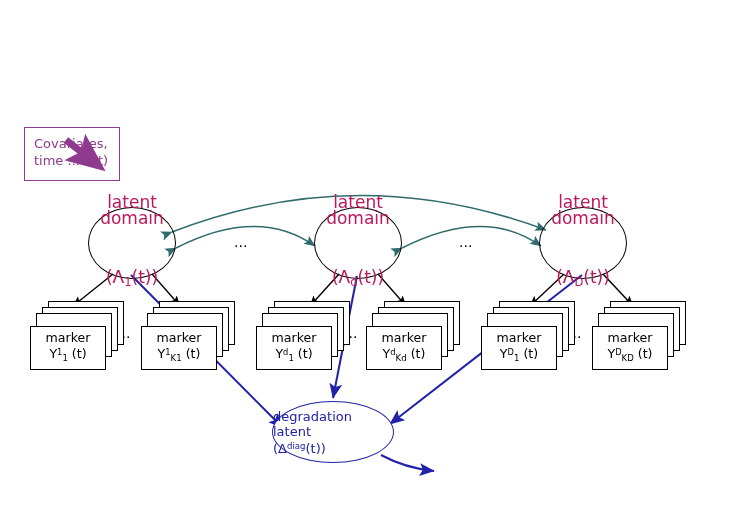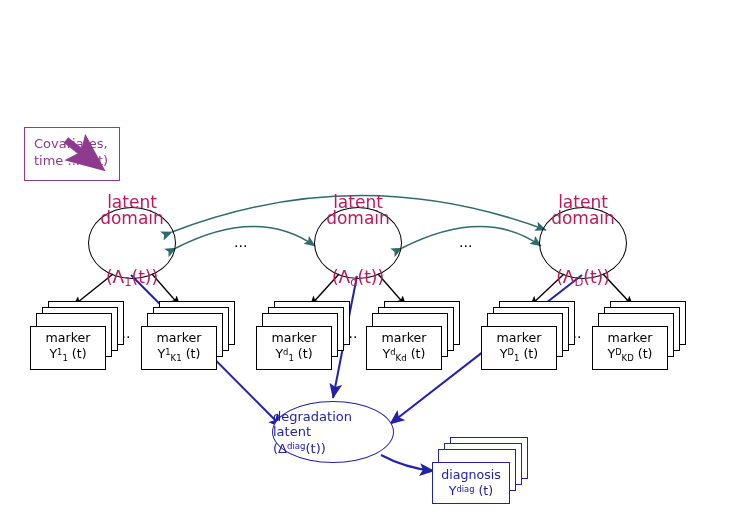--- a/index.html
+++ b/index.html
@@ -277,23 +277,14 @@
       <span><span>Y</span><sup>D</sup><sub>KD</sub> <span>(t)</span></span>
     </div>
   </div>
 
   <div class="degradation-node">
     <span>degradation</span>
     <span>latent</span>
     <span class="sub-line"><span>(Δ</span><sup>diag</sup><span>(t))</span></span>
   </div>
 
-  <div class="stack blue" style="left:432px; top:455px; width:78px; height:42px;">
-    <div class="sheet s3" style="width:78px;height:42px;"></div>
-    <div class="sheet s2" style="width:78px;height:42px;"></div>
-    <div class="sheet s1" style="width:78px;height:42px;"></div>
-    <div class="sheet front" style="width:78px;height:42px;">
-      <span>diagnosis</span>
-      <span><span>Y</span><sup>diag</sup> <span>(t)</span></span>
-    </div>
-  </div>
 
 </div>
 
 </body></html>

